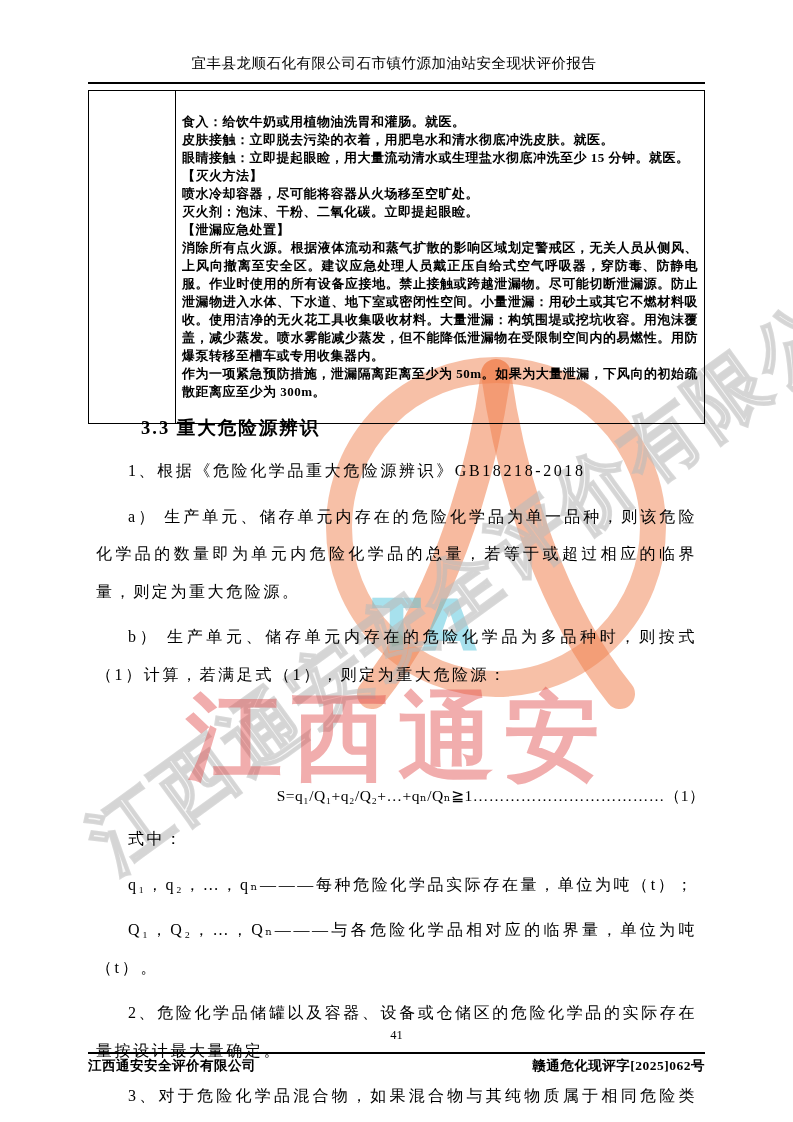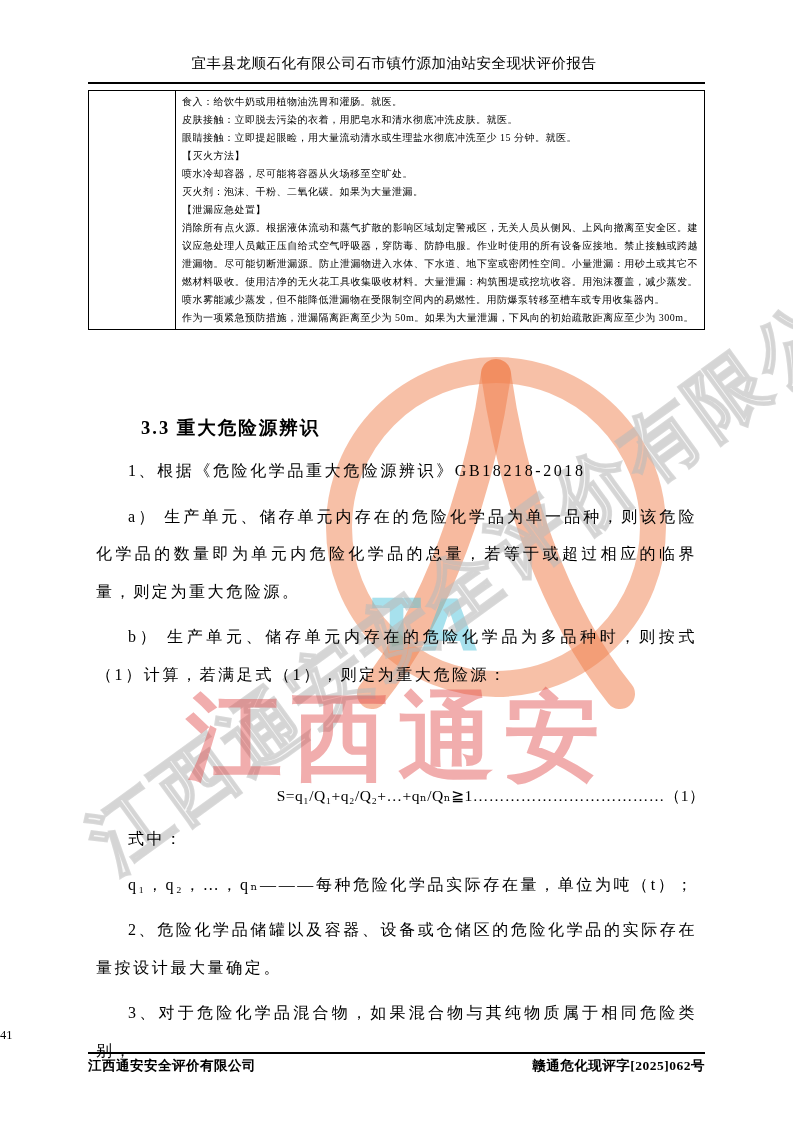--- a/index.html
+++ b/index.html
@@ -36,22 +36,22 @@
   }
   .rule{position:absolute;left:88px;width:617px;border-top:2px solid #000;height:0;}
   .rule-header{top:82px;}
   .rule-footer{top:1052px;}
   .msds-table{
     position:absolute;top:90px;left:88px;width:617px;
     border-collapse:collapse;table-layout:fixed;
   }
   .msds-table td{
     border:1.5px solid #000;vertical-align:top;
-    font-size:10px;line-height:18px;letter-spacing:0.5px;
-    padding:2px 6px;background:transparent;
+    font-size:13px;line-height:18px;letter-spacing:0.5px;
+    padding:22px 6px;background:transparent;font-weight:bold;
   }
   .msds-table .col-label{width:74px;}
   .table-line{margin:0;text-align:justify;}
   .section-heading{
     position:absolute;top:407px;left:133px;
     font-size:18.5px;font-weight:bold;letter-spacing:2px;margin:8px;
   }
   .body-block{position:absolute;left:88px;width:617px;}
   .body-before{top:444px;}
   .body-after{top:812px;}
@@ -59,21 +59,21 @@
     margin:8px;line-height:37.5px;font-size:16px;letter-spacing:2.6px;
     text-indent:2em;text-align:justify;text-align-last:left;
   }
   .formula{
     position:absolute;left:88px;top:779px;width:617px;
     font-size:15.5px;letter-spacing:0.5px;line-height:34px;
     text-indent:2em;white-space:nowrap;text-align:right;
   }
   .page-number{
     position:absolute;top:1028px;left:0;width:793px;
-    font-size:12.5px;
+    text-align:center;font-size:12.5px;
   }
   .footer-row{
     position:absolute;top:1057px;left:88px;width:617px;
     display:flex;justify-content:space-between;
     font-size:13.5px;font-weight:bold;letter-spacing:0.5px;
   }
 </style>
 </head>
 <body>
 
@@ -98,21 +98,21 @@
     <table class="msds-table">
       <tbody>
           <tr>
         <td class="col-label"></td>
         <td class="col-content">
               <div class="table-line">食入：给饮牛奶或用植物油洗胃和灌肠。就医。</div>
               <div class="table-line">皮肤接触：立即脱去污染的衣着，用肥皂水和清水彻底冲洗皮肤。就医。</div>
               <div class="table-line">眼睛接触：立即提起眼睑，用大量流动清水或生理盐水彻底冲洗至少 15 分钟。就医。</div>
               <div class="table-line">【灭火方法】</div>
               <div class="table-line">喷水冷却容器，尽可能将容器从火场移至空旷处。</div>
-              <div class="table-line">灭火剂：泡沫、干粉、二氧化碳。如果为大量泄漏。</div>
+              <div class="table-line">灭火剂：泡沫、干粉、二氧化碳。立即提起眼睑。</div>
               <div class="table-line">【泄漏应急处置】</div>
               <div class="table-line">消除所有点火源。根据液体流动和蒸气扩散的影响区域划定警戒区，无关人员从侧风、上风向撤离至安全区。建议应急处理人员戴正压自给式空气呼吸器，穿防毒、防静电服。作业时使用的所有设备应接地。禁止接触或跨越泄漏物。尽可能切断泄漏源。防止泄漏物进入水体、下水道、地下室或密闭性空间。小量泄漏：用砂土或其它不燃材料吸收。使用洁净的无火花工具收集吸收材料。大量泄漏：构筑围堤或挖坑收容。用泡沫覆盖，减少蒸发。喷水雾能减少蒸发，但不能降低泄漏物在受限制空间内的易燃性。用防爆泵转移至槽车或专用收集器内。</div>
               <div class="table-line">作为一项紧急预防措施，泄漏隔离距离至少为 50m。如果为大量泄漏，下风向的初始疏散距离应至少为 300m。</div>
             </td>
       </tr>
     </tbody>
       </table>
 
     <h2 class="section-heading">3.3 重大危险源辨识</h2>
 
@@ -120,20 +120,21 @@
         <p>1、根据《危险化学品重大危险源辨识》GB18218-2018</p>
         <p>a）  生产单元、储存单元内存在的危险化学品为单一品种，则该危险化学品的数量即为单元内危险化学品的总量，若等于或超过相应的临界量，则定为重大危险源。</p>
         <p>b） 生产单元、储存单元内存在的危险化学品为多品种时，则按式（1）计算，若满足式（1），则定为重大危险源：</p>
       </div>
 
     <div class="formula">S=q₁/Q₁+q₂/Q₂+…+qₙ/Qₙ≧1………………………………（1）</div>
 
     <div class="body-block body-after">
         <p>式中：</p>
         <p>q₁，q₂，…，qₙ———每种危险化学品实际存在量，单位为吨（t）；</p>
+        <p>Q₁，Q₂，…，Qₙ———与各危险化学品相对应的临界量，单位为吨（t）。</p>
         <p>2、危险化学品储罐以及容器、设备或仓储区的危险化学品的实际存在量按设计最大量确定。</p>
         <p>3、对于危险化学品混合物，如果混合物与其纯物质属于相同危险类别，</p>
       </div>
 
     <div class="page-number">41</div>
     <div class="rule rule-footer"></div>
     <div class="footer-row">
       <span>江西通安安全评价有限公司</span>
       <span>赣通危化现评字[2025]062号</span>
     </div>

